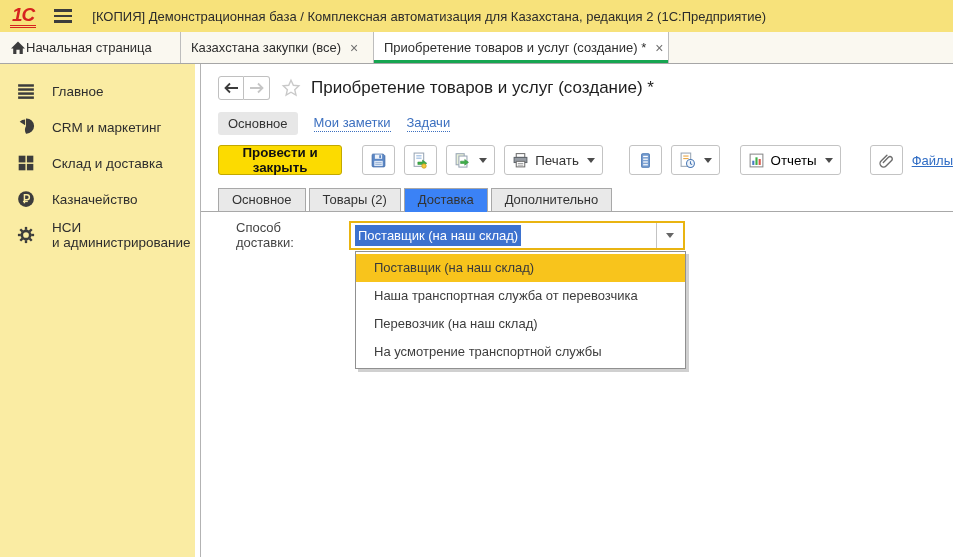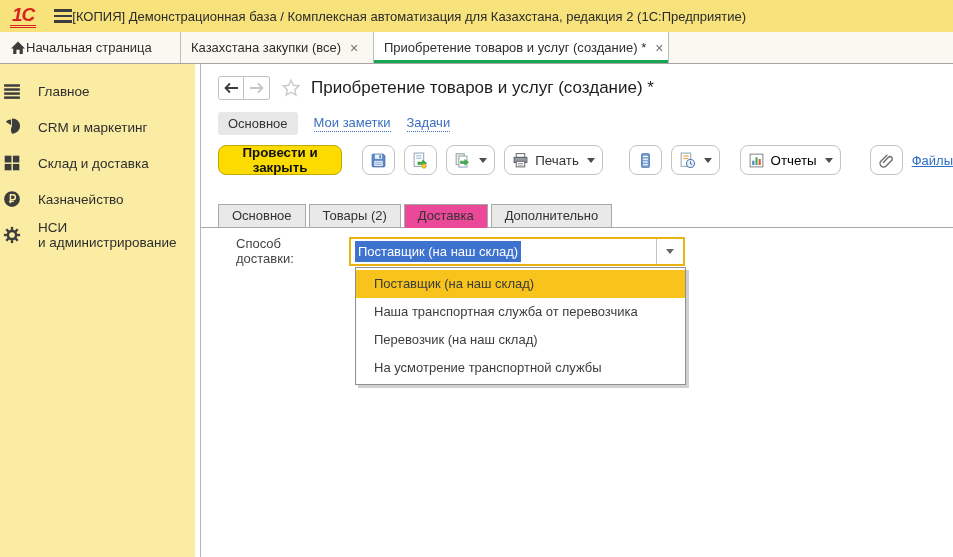--- a/index.html
+++ b/index.html
@@ -5,73 +5,73 @@
   * { margin:0; padding:0; box-sizing:border-box; }
   html,body { width:953px; height:557px; overflow:hidden; background:#fff;
     font-family:"Liberation Sans", sans-serif; font-size:13px; color:#2e2e2e; }
 
   
   .topbar { height:32px; background:#f7e27b; display:flex; align-items:center; padding:12px 10px; }
   .logo1c { color:#d6231f; font-weight:bold; font-size:19px; font-style:italic;
     border-bottom:3px double #d6231f; line-height:20px; padding:0 2px; letter-spacing:-1px; }
   .burger { margin-left:18px; display:inline-flex; flex-direction:column; gap:3px; cursor:pointer; }
   .burger i { display:block; width:18px; height:2.4px; background:#3c3c3c; }
-  .topbar-title { color:#2b2b2b; white-space:nowrap; }
+  .topbar-title { margin-left:20px; color:#2b2b2b; white-space:nowrap; }
 
   
   .tabbar { height:32px; background:#faf8f0; border-bottom:1px solid #a6a6a6; display:flex; }
   .wtab { display:flex; align-items:center; padding:0 10px; border-right:1px solid #bdbdbd;
     position:relative; white-space:nowrap; cursor:pointer; }
   .wtab.home { width:181px; }
   .wtab .x { margin-left:9px; color:#6f6f6f; font-size:14px; line-height:14px; }
   .wtab.active { background:#fff; }
   .wtab.active::after { content:""; position:absolute; left:0; right:0; bottom:0; height:3px; background:#16a551; }
 
   
   .layout { display:flex; height:493px; }
   .sidebar { width:195px; background:#faeca3; padding-top:9px; }
   .gutter { width:6px; background:#fff; border-right:1px solid #b3b3b3; }
   .main { flex:1; background:#fff; position:relative; overflow:hidden; }
 
-  .sb-item { height:36px; display:flex; align-items:center; padding-left:2px; cursor:pointer; }
+  .sb-item { height:36px; display:flex; align-items:center; padding-left:16px; cursor:pointer; }
   .sb-icon { width:20px; height:20px; display:inline-flex; align-items:center; justify-content:center; }
   .sb-icon svg { width:18px; height:18px; }
   .sb-label { margin-left:16px; font-size:13.5px; color:#2e2e2e; line-height:15px; }
 
   
   .header-row { margin:12px 0 0 17px; display:flex; align-items:center; }
   .navbtns { display:flex; }
   .navbtn { width:26px; height:24px; background:#fff; border:1px solid #c0c0c0;
     display:flex; align-items:center; justify-content:center; cursor:pointer; }
   .navbtn.back { border-radius:3px 0 0 3px; }
   .navbtn.fwd  { border-radius:0 3px 3px 0; border-left:none; }
   .star { margin-left:11px; display:flex; }
   .page-title { margin-left:10px; font-size:17px; color:#1e1e1e; white-space:nowrap; }
 
   .links-row { margin:11px 0 0 17px; display:flex; align-items:center; gap:16px; height:24px; }
   .pill { background:#e7e7e7; border-radius:3px; padding:4px 10px; color:#333; }
   .dlink { color:#3b6fbf; border-bottom:1px dotted #3b6fbf; padding-bottom:1px; cursor:pointer; }
 
   
   .toolbar { margin:10px 0 0 17px; display:flex; align-items:center; gap:9px; }
-  .btn { height:30px; background:#fff; border:1px solid #c3c3c3; border-radius:8px;
+  .btn { height:30px; background:#fff; border:1px solid #c3c3c3; border-radius:3px;
     display:flex; align-items:center; justify-content:center; padding:0 7px; gap:6px; cursor:pointer; }
   .btn svg { width:17px; height:17px; }
   .btn-primary { background:#fcdb00; border-color:#c2a800; font-weight:bold; color:#111; padding:0 15px; }
   .caret { width:0; height:0; border-left:4px solid transparent; border-right:4px solid transparent;
     border-top:5px solid #4c4c4c; margin-left:2px; }
   .sep12 { width:11px; } .sep4 { width:3px; } .sep16 { width:16px; }
   .files-link { color:#2f6cc4; text-decoration:underline; cursor:pointer; }
 
   
   .form-tabs-row { margin-top:13px; padding-left:17px; border-bottom:1px solid #a8a8a8;
     display:flex; align-items:flex-end; }
   .form-tab { padding:3px 13px 4px; border:1px solid #a8a8a8; border-bottom:none; background:#e9e9e9;
     margin-right:3px; color:#333; cursor:pointer; position:relative; }
-  .form-tab.active { background:#ec4899; margin-bottom:-1px; padding-bottom:5px;margin-top:16px; }
+  .form-tab.active { background:#3b82f6; margin-bottom:-1px; padding-bottom:5px; }
 
   
   .field-row { margin:8px 0 0 35px; display:flex; align-items:center; position:relative; }
   .field-label { width:106px; color:#444; }
   .combo { width:336px; height:29px; margin-left:7px; border:2px solid #e9b411; background:#fff;
     display:flex; align-items:center; position:relative; }
   .combo-text { margin-left:4px; background:#3d72cf; color:#fff; padding:3px 3px; white-space:nowrap; }
   .combo-btn { margin-left:auto; width:27px; align-self:stretch; border-left:1px solid #c3c3c3;
     display:flex; align-items:center; justify-content:center; cursor:pointer; }
   .combo-btn .caret { border-top-color:#666; margin:0; }

